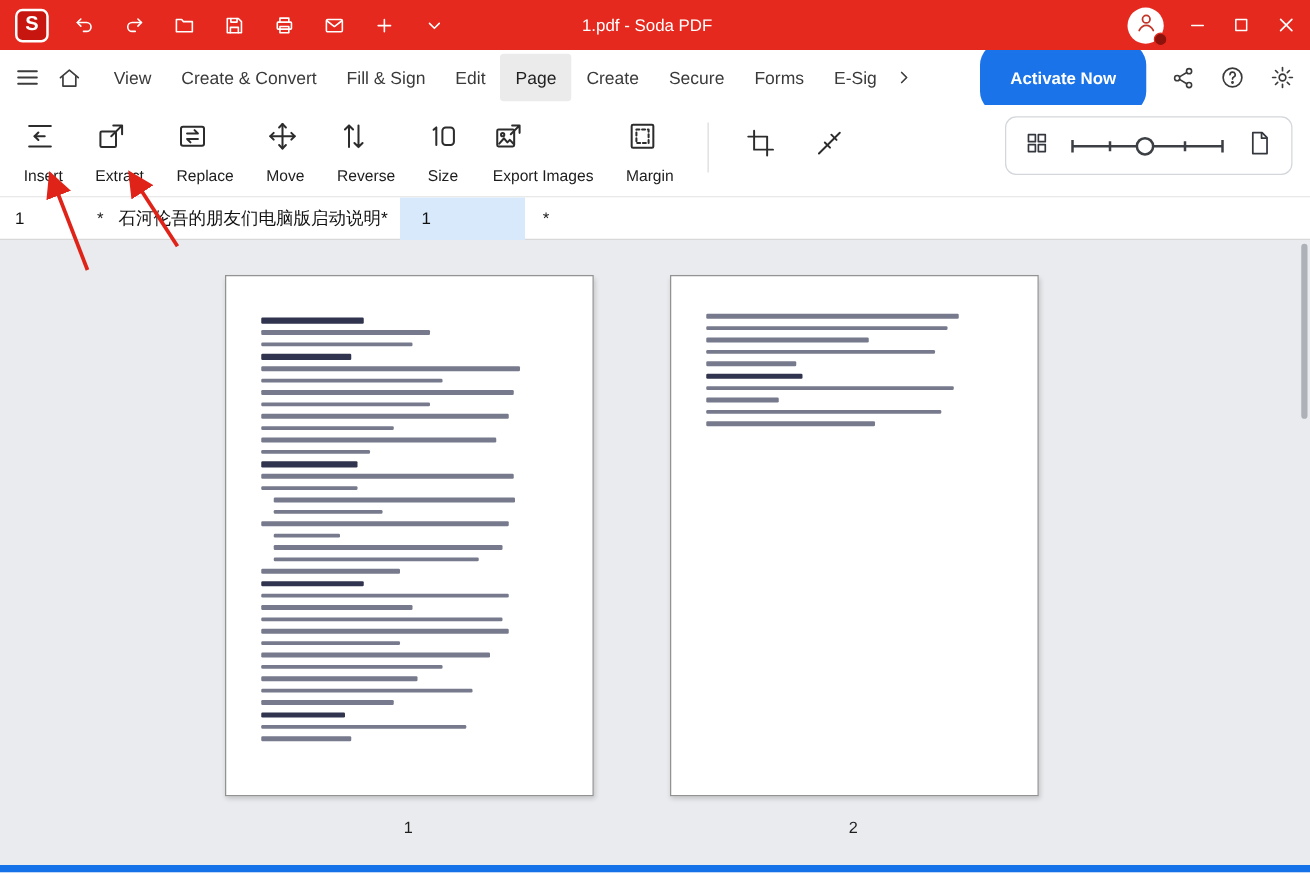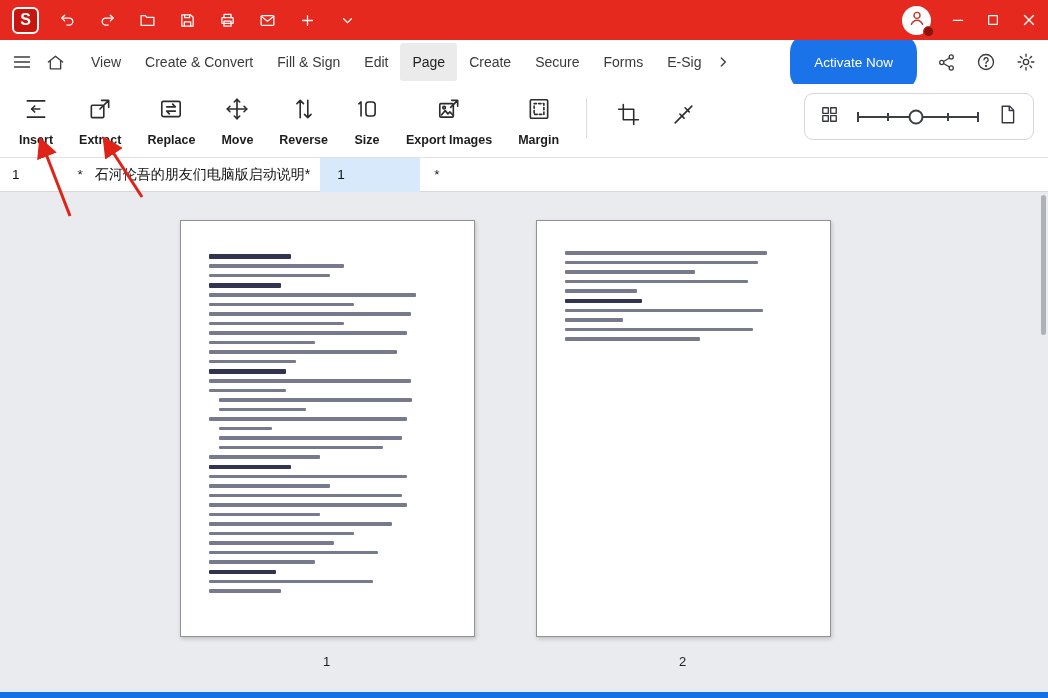--- a/index.html
+++ b/index.html
@@ -4,39 +4,39 @@
 <style>
   * { margin:0; padding:0; box-sizing:border-box; }
   html,body { width:1048px; height:698px; font-family:"Liberation Sans", sans-serif; overflow:hidden; background:#fff; }
   .app { position:relative; width:1048px; height:698px; display:flex; flex-direction:column; }
 
   
   .titlebar { height:40px; background:var(--titlebar-red,#e5291e); display:flex; align-items:center; padding:0 10px; color:#fff; flex:0 0 auto; position:relative; }
   .logo { width:27px; height:27px; border:2px solid #fff; border-radius:6px; display:flex; align-items:center; justify-content:center; font-weight:bold; font-size:16px; margin-left:2px; margin-right:20px; background:#c6160f; }
   .tb-icons { display:flex; align-items:center; gap:23px; }
   .tbtn { display:inline-flex; align-items:center; justify-content:center; cursor:default; }
-  .tb-title { position:absolute; left:50%; top:0; height:40px; transform:translateX(-56%); display:flex; align-items:center; font-size:13.5px; color:#fff; white-space:nowrap;margin-top:24px; }
+  .tb-title { position:absolute; left:50%; top:0; height:40px; transform:translateX(-56%); display:flex; align-items:center; font-size:13.5px; color:#fff; white-space:nowrap; }
   .tb-right { margin-left:auto; display:flex; align-items:center; gap:19px; }
   .avatar { width:29px; height:29px; background:#fff; border-radius:50%; color:#c23528; display:flex; align-items:center; justify-content:center; position:relative; }
   .avatar-badge { position:absolute; right:-3px; bottom:-2px; width:11px; height:11px; background:#8c120c; border-radius:50%; border:1.5px solid #e5291e; }
 
   
   .menubar { height:44px; background:#fff; display:flex; align-items:center; padding:0 12px; flex:0 0 auto; }
   .mb-icon { color:#3c3c3c; display:inline-flex; margin-right:14px; }
   .menu-tabs { display:flex; align-items:center; }
   .menu-tab { font-size:14px; color:#3a3a3a; padding:11px 12px; white-space:nowrap; cursor:default; }
   .menu-tab.active { background:#ebebeb; border-radius:3px; color:#1f1f1f; }
   .overflow-chevron { color:#3c3c3c; display:inline-flex; margin-left:2px; }
   .mb-right { margin-left:auto; display:flex; align-items:center; gap:20px; }
-  .activate-btn { background:var(--accent-blue,#1a73e8); color:#fff; border:none; border-radius:18px; font-size:13.5px; font-weight:normal; padding:21px 24px; font-family:"Liberation Sans", sans-serif; cursor:pointer; }
+  .activate-btn { background:var(--accent-blue,#1a73e8); color:#fff; border:none; border-radius:18px; font-size:13.5px; font-weight:bold; padding:21px 24px; font-family:"Liberation Sans", sans-serif; cursor:pointer; }
   .mb-right .icbtn { color:#3a3a3a; display:inline-flex; }
 
   
   .toolbar { height:74px; background:#fff; border-bottom:1px solid #e2e2e2; display:flex; align-items:flex-start; padding:4px 10px 0 6px; flex:0 0 auto; }
-  .tool { display:flex; flex-direction:column; align-items:center; gap:7px; padding:0 13px; margin-top:8px; color:#2c2c2c; cursor:default;font-weight:bold; }
+  .tool { display:flex; flex-direction:column; gap:7px; padding:0 13px; margin-top:8px; color:#2c2c2c; cursor:default; }
   .tool-label { font-size:12.5px; color:#1d1d1d; white-space:nowrap; }
   .tb-sep { width:1px; height:40px; background:#dcdcdc; margin:10px 14px 0 14px; }
   .xtool { display:flex; align-items:center; padding:0 15px; margin-top:14px; color:#2c2c2c; }
   .view-group { margin-left:auto; margin-top:5px; margin-right:4px; height:47px; border:1px solid #d3d7db; border-radius:9px; display:flex; align-items:center; gap:15px; padding:0 15px; color:#34383e; }
 
   
   .tabstrip { height:34px; background:#fff; border-bottom:1px solid #d8d8d8; display:flex; align-items:center; font-size:13.5px; color:#111; flex:0 0 auto; }
   .ts-index { margin-left:12px; }
   .ts-star { margin-left:58px; color:#222; }
   .ts-doc { margin-left:12px; white-space:nowrap; font-size:14px; cursor:default; }

